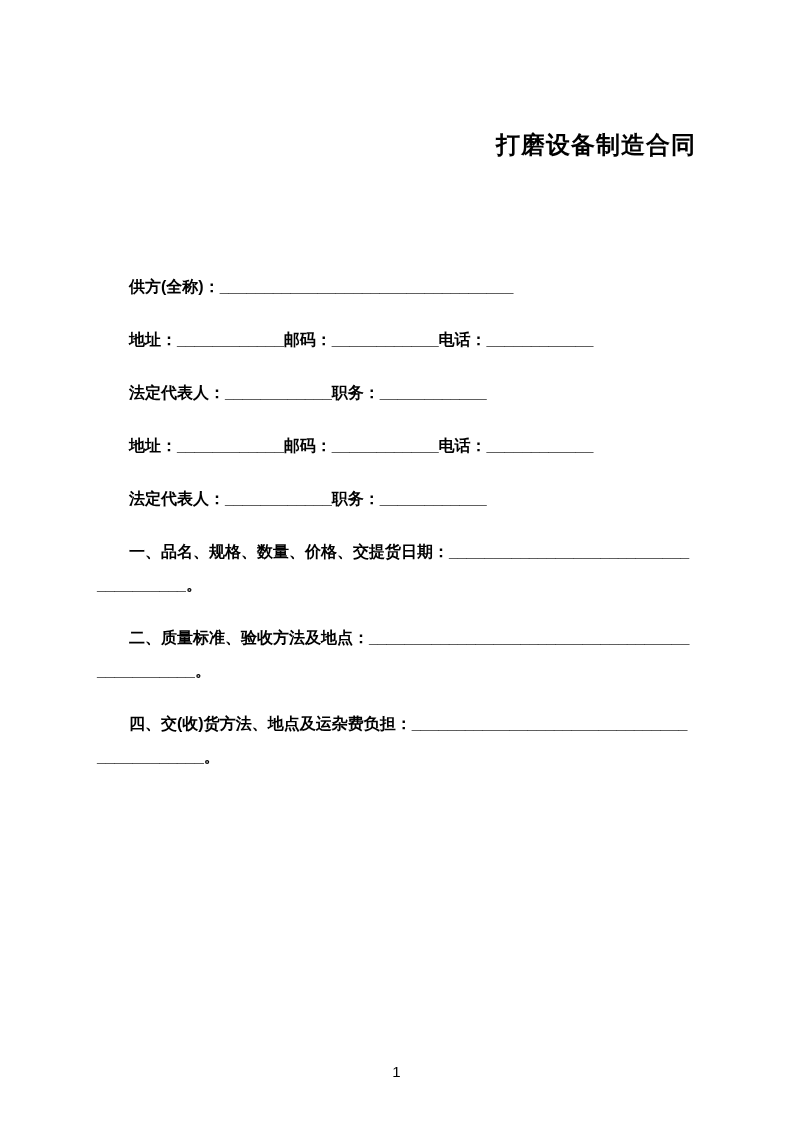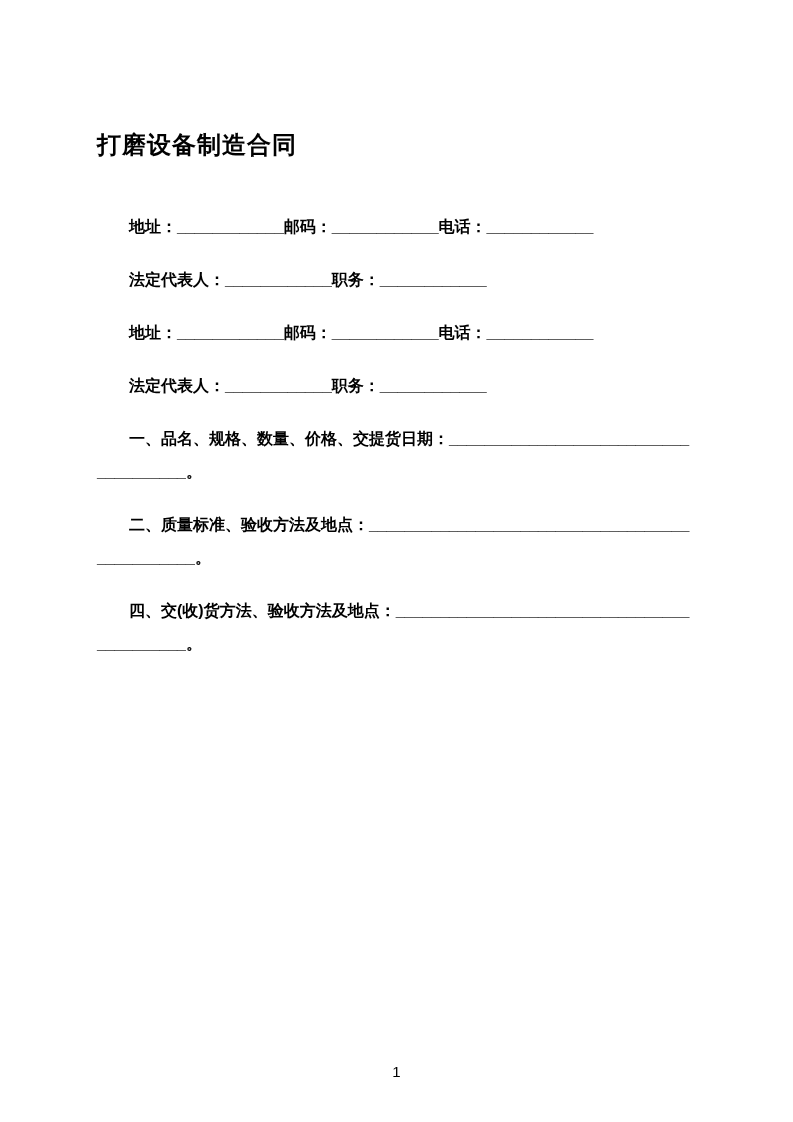--- a/index.html
+++ b/index.html
@@ -17,22 +17,22 @@
     height: 1122px;
     background: #ffffff;
     padding: 128px 97px 0 97px;
     overflow: hidden;
   }
   .doc-title {
     font-size: 24px;
     line-height: 34px;
     font-weight: 700;
     letter-spacing: 1px;
-    text-align: left;
-    margin-bottom: 48px;
+    text-align: right;
+    margin-bottom: 108px;
   }
   .doc-body {
     width: 100%;
   }
   .para {
     font-size: 16px;
     line-height: 33px;
     font-weight: 600;
     margin-bottom: 20px;
     text-indent: 2em;
@@ -50,24 +50,25 @@
   }
 </style>
 </head>
 <body>
 
 <div class="page">
 
   <h1 class="doc-title">打磨设备制造合同</h1>
 
   <div class="doc-body">
+    <p class="para">供方(全称)：_________________________________</p>
     <p class="para">地址：____________邮码：____________电话：____________</p>
     <p class="para">法定代表人：____________职务：____________</p>
     <p class="para">地址：____________邮码：____________电话：____________</p>
     <p class="para">法定代表人：____________职务：____________</p>
     <p class="para">一、品名、规格、数量、价格、交提货日期：_____________________________________。</p>
     <p class="para">二、质量标准、验收方法及地点：_______________________________________________。</p>
-    <p class="para">四、交(收)货方法、验收方法及地点：___________________________________________。</p>
+    <p class="para">四、交(收)货方法、地点及运杂费负担：___________________________________________。</p>
   </div>
 
   <div class="page-number">1</div>
 
 </div>
 
 </body></html>

